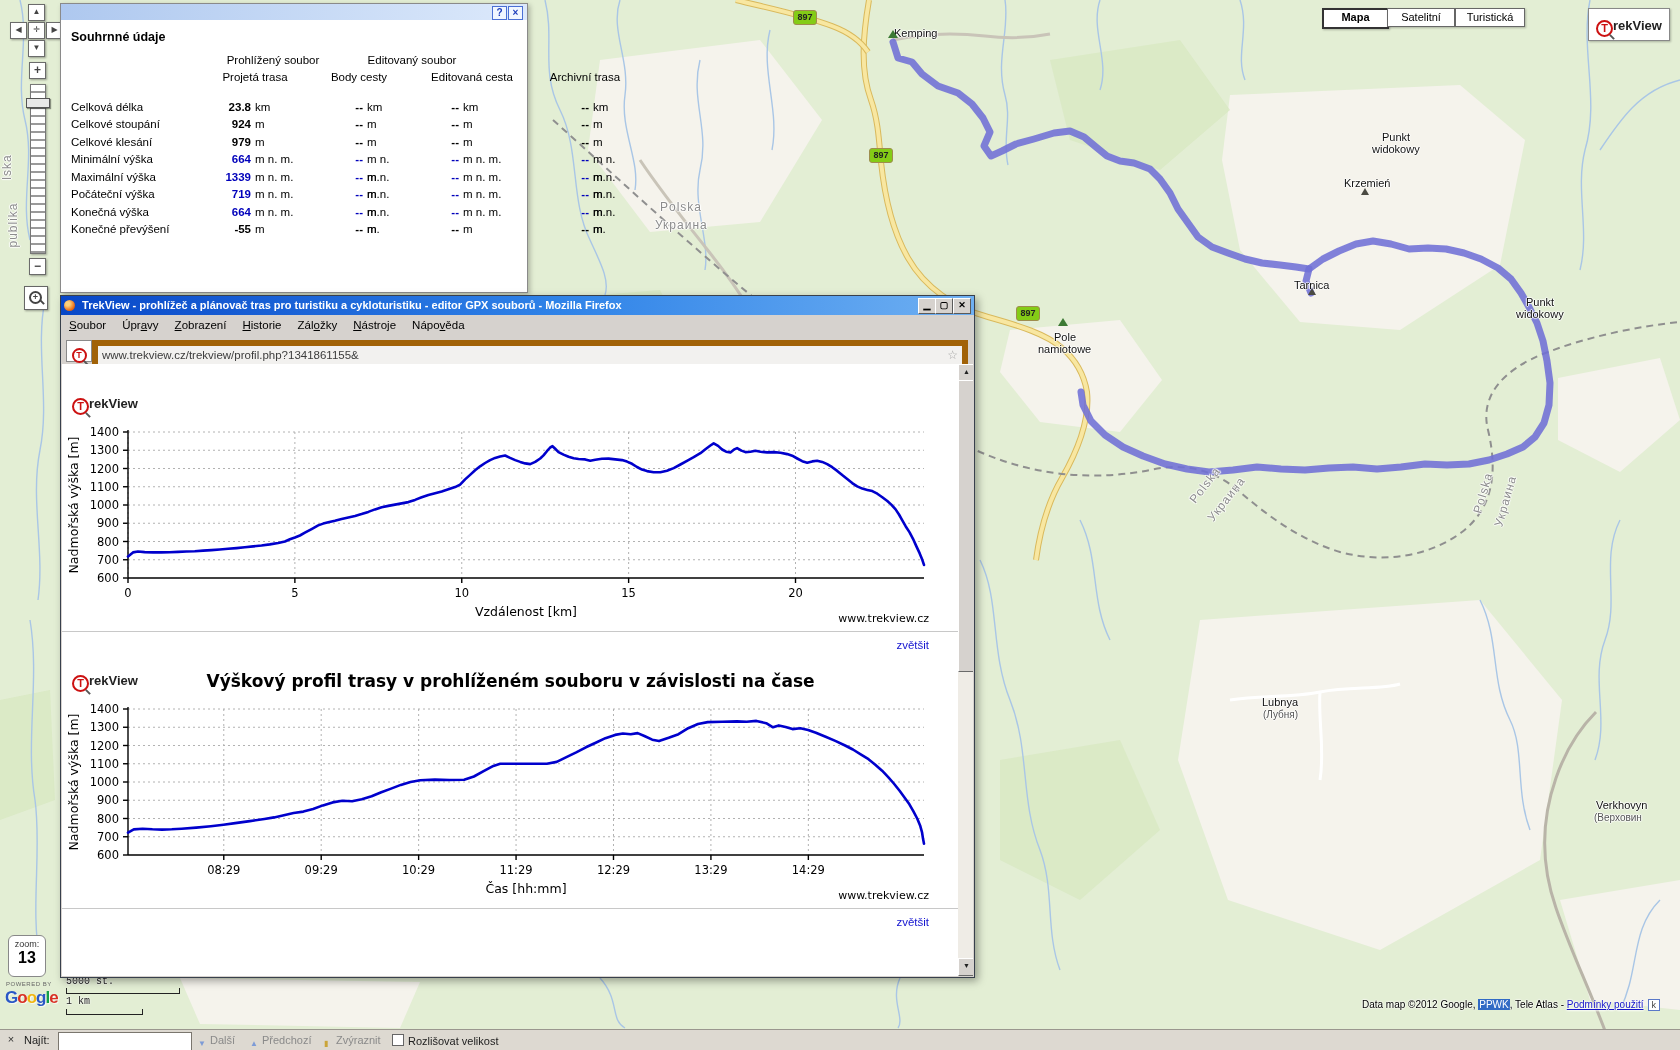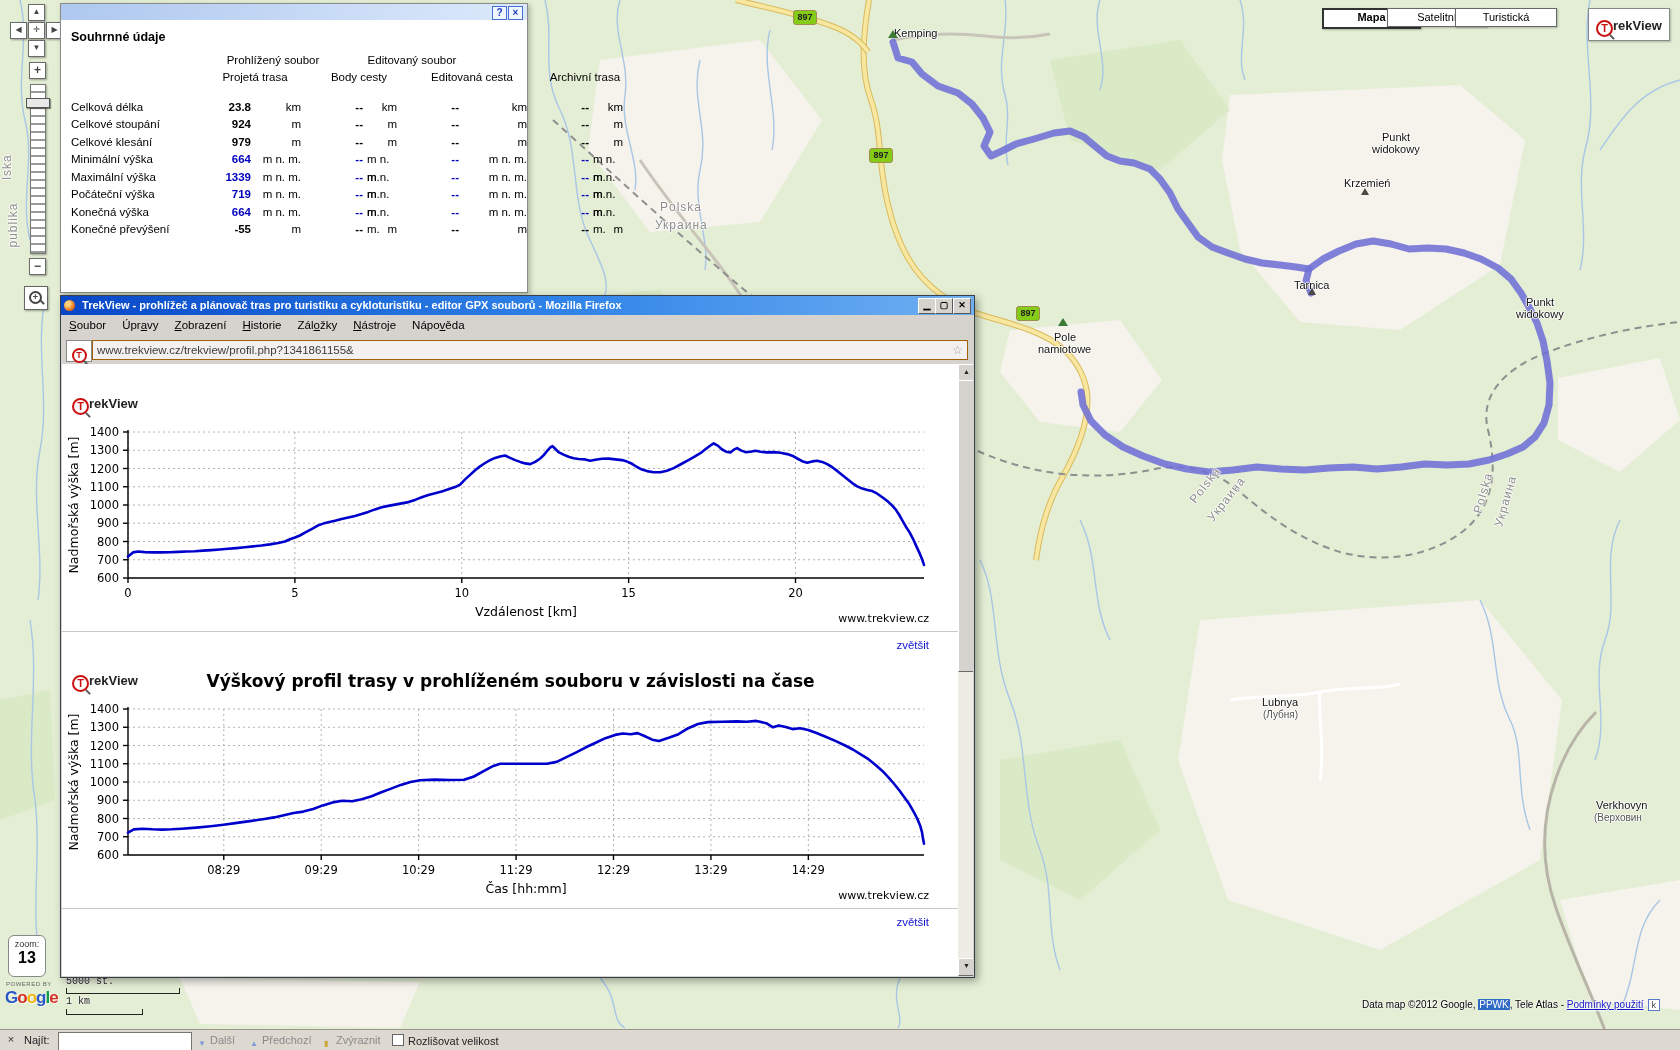--- a/index.html
+++ b/index.html
@@ -23,21 +23,21 @@
     repeating-linear-gradient(to bottom,#ffffff 0 6px,#9a9a9a 6px 8px);box-shadow:1px 1px 2px rgba(0,0,0,.3);}
   #zoom-handle{position:absolute;left:26px;top:98px;width:22px;height:8px;background:#e8e8e8;border:1px solid #555;
     box-shadow:1px 1px 1px rgba(0,0,0,.4);}
   #magnify-tool{position:absolute;left:24px;top:286px;width:22px;height:22px;background:#fff;border:1px solid #666;
     box-shadow:1px 1px 2px rgba(0,0,0,.35);}
   #magnify-tool .lens{position:absolute;left:4px;top:4px;width:9px;height:9px;border:2px solid #444;border-radius:50%;
     font-size:9px;line-height:9px;text-align:center;color:#444;font-weight:bold;}
   #magnify-tool .lens-handle{position:absolute;left:14px;top:14px;width:6px;height:2px;background:#444;transform:rotate(45deg);}
   
   .type-btn{position:absolute;top:8px;height:17px;background:#fff;border:1px solid #676767;font-size:11px;
-    text-align:center;line-height:17px;padding:0 24px;cursor:pointer;box-shadow:1px 1px 2px rgba(0,0,0,.25);}
+    text-align:center;line-height:17px;padding:0 8px;cursor:pointer;box-shadow:1px 1px 2px rgba(0,0,0,.25);}
   .type-btn.active{font-weight:bold;border:2px solid #333;line-height:15px;}
   .tv-box{position:absolute;left:1588px;top:8px;width:80px;height:31px;background:#fff;border:1px solid #888;
     box-shadow:1px 1px 2px rgba(0,0,0,.25);text-align:center;line-height:31px;}
   .tvmark{font-weight:bold;color:#222;font-size:13px;white-space:nowrap;}
   .tvmark .tvT{display:inline-block;width:13px;height:13px;border:2px solid #cc1111;border-radius:50%;color:#cc1111;
     font-size:11px;line-height:13px;text-align:center;vertical-align:-2px;background:#fff;position:relative;}
   .tvmark .tvT::after{content:"";position:absolute;right:-4px;bottom:-3px;width:6px;height:2px;background:#555;transform:rotate(45deg);}
   
   #zoom-box{position:absolute;left:8px;top:935px;width:36px;height:40px;background:#fff;border:1px solid #888;
     border-radius:6px;text-align:center;}
@@ -62,41 +62,41 @@
   #panel-strip{position:absolute;left:0;top:0;right:0;height:16px;background:linear-gradient(to right,#aec8ef,#dcE9fb);}
   .strip-btn{position:absolute;top:2px;width:13px;height:12px;background:#f0f6ff;border:1px solid #4a6fd4;color:#1c3dbb;
     font-size:10px;font-weight:bold;text-align:center;line-height:11px;cursor:pointer;}
   #panel-title{position:absolute;left:10px;top:26px;font-weight:bold;font-size:12.5px;}
   #ptable{position:absolute;left:10px;top:48px;width:446px;}
   .pgrow{display:grid;grid-template-columns:118px 92px 76px 110px 50px;}
   .pg1{grid-column:2/4;text-align:center;}
   .pg2{grid-column:4/5;text-align:center;}
   .prow{display:grid;grid-template-columns:118px 92px 76px 110px 76px;height:17.5px;line-height:17.5px;gap:20px;}
   .pch{text-align:center;height:17px;line-height:17px;}
-  .pcell{display:flex;justify-content:space-between;}
+  .pcell{display:flex;}
   .pcell b{flex:0 0 42px;text-align:right;}
   .pcell .unit{margin-left:4px;color:#000;font-weight:normal;}
   .blueval{color:#0000bb;}
   #pnote{position:absolute;left:10px;top:246px;width:446px;font-size:11px;text-align:justify;line-height:14px;}
   
   #fxwin{position:absolute;left:60px;top:295px;width:913px;height:681px;background:#d6d2ce;border:1px solid #38404c;
     box-shadow:3px 3px 8px rgba(0,0,0,.35);}
   #titlebar{position:absolute;left:0;top:0;right:0;height:19px;
     background:linear-gradient(to right,#0847c8,#2f83e8 55%,#6fb0f2);color:#fff;font-size:11px;font-weight:bold;
     line-height:19px;white-space:nowrap;overflow:hidden;}
   #fxicon{display:inline-block;width:11px;height:11px;border-radius:50%;margin:0 4px 0 3px;vertical-align:-2px;
     background:radial-gradient(circle at 35% 35%,#ffd27a 20%,#e8650f 70%,#b24a08);}
   .winbtn{position:absolute;top:2px;width:16px;height:14px;background:#d6d2ce;border:1px solid;
     border-color:#fff #5a5a5a #5a5a5a #fff;font-size:9px;line-height:12px;text-align:center;color:#000;cursor:pointer;}
   #menubar{position:absolute;left:0;top:19px;right:0;height:21px;background:#d6d2ce;border-bottom:1px solid #b8b4b0;
     font-size:11.5px;line-height:21px;}
   .menu-item{padding:0 8px;cursor:pointer;}
   #navbar{position:absolute;left:0;top:40px;right:0;height:28px;background:#d6d2ce;}
   #favbox{position:absolute;left:5px;top:4px;width:24px;height:20px;background:#fff;border:1px solid #8a8a8a;text-align:center;line-height:20px;}
-  #urlfield{position:absolute;left:31px;top:4px;right:6px;height:18px;background:#f2f1ef;border:1px solid #a16207;
+  #urlfield{position:absolute;left:31px;top:4px;right:6px;height:18px;background:#f2f1ef;border:6px solid #a16207;
     font-size:11.5px;color:#3c3c3c;line-height:18px;padding:0 4px;white-space:nowrap;overflow:hidden;}
   #urlstar{position:absolute;right:4px;top:0;color:#a7a7a7;font-size:12px;}
   #content{position:absolute;left:1px;top:68px;right:1px;bottom:1px;background:#fff;overflow:hidden;}
   
   #vscroll{position:absolute;right:0;top:0;bottom:0;width:15px;background:#efece6;}
   .sbtn{position:absolute;left:0;width:15px;height:16px;background:#d6d2ce;border:1px solid;border-color:#fff #6a6a6a #6a6a6a #fff;
     font-size:7px;text-align:center;line-height:14px;color:#222;}
   #sthumb{position:absolute;left:0;top:16px;width:15px;height:290px;background:#d6d2ce;border:1px solid;border-color:#fff #6a6a6a #6a6a6a #fff;}
   
   .chart-section{position:relative;width:897px;}

